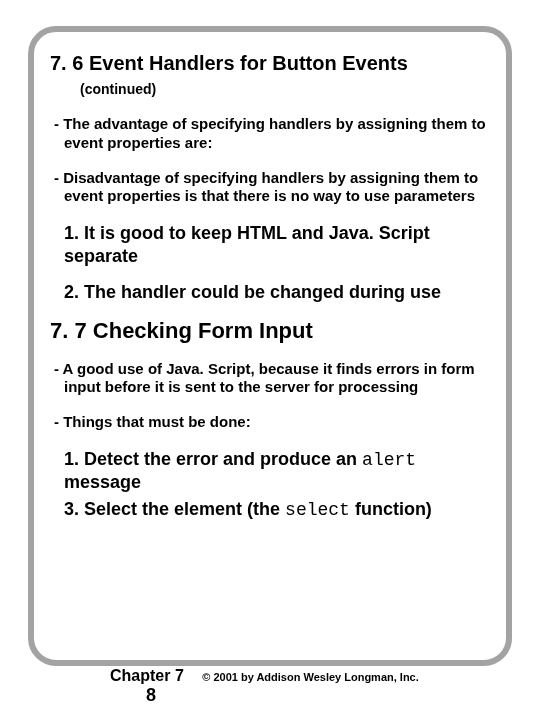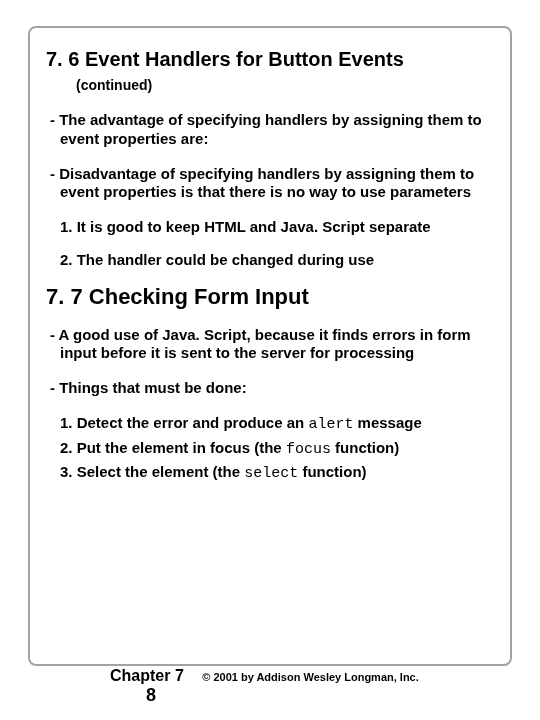--- a/index.html
+++ b/index.html
@@ -11,22 +11,22 @@
     font-family: Arial, Helvetica, sans-serif;
     color: #000;
     position: relative;
   }
   .frame {
     position: absolute;
     top: 26px;
     left: 28px;
     width: 484px;
     height: 640px;
-    border: 2px solid #a3a3a3;
-    border-radius: 8px;
+    border: 6px solid #a3a3a3;
+    border-radius: 28px;
     box-sizing: border-box;
     padding: 20px 16px 12px 16px;
   }
   .h76 {
     font-size: 20px;
     font-weight: bold;
     margin: 0 0 4px 0;
   }
   .continued {
     font-size: 14px;
@@ -35,21 +35,21 @@
   }
   .bullet {
     font-size: 15px;
     font-weight: bold;
     margin: 0 0 16px 4px;
     line-height: 1.25;
     text-indent: -10px;
     padding-left: 10px;
   }
   .numitem {
-    font-size: 15px;
+    font-size: 18px;
     font-weight: bold;
     margin: 4px 0 4px 14px;
     line-height: 1.25;
   }
   .numitem-block {
     margin-bottom: 14px;
   }
   .h77 {
     font-size: 22px;
     font-weight: bold;
@@ -117,23 +117,20 @@
   <div class="bullet">- A good use of Java. Script, because it finds errors in form input before it is sent to the server for processing</div>
 
   <div class="bullet">
     <span>- </span><span class="italic-underline">Things that must be done</span><span>:</span>
   </div>
 
   <div class="numitem tight">
     <span>1. Detect the error and produce an </span><span class="mono">alert</span><span> message</span>
   </div>
   <div class="numitem tight">
-    <span>2. Put the element in focus (the </span><span class="mono">focus</span><span> function)</span>
-  </div>
-  <div class="numitem tight">
     <span>3. Select the element (the </span><span class="mono">select</span><span> function)</span>
   </div>
 
 </div>
 
 <div class="footer">
   <div class="footer-inner">
     <span class="chapter">Chapter 7</span>
     <span class="copyright">© 2001 by Addison Wesley Longman, Inc.</span>
     <span class="pagenum">8</span>

